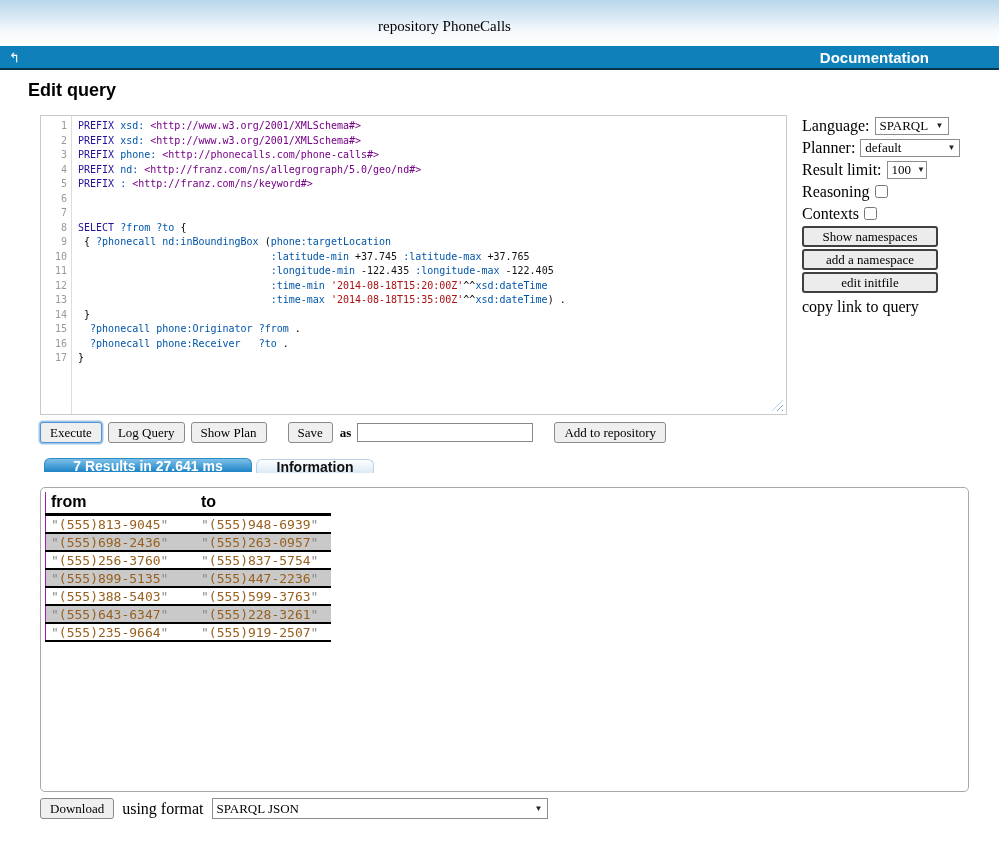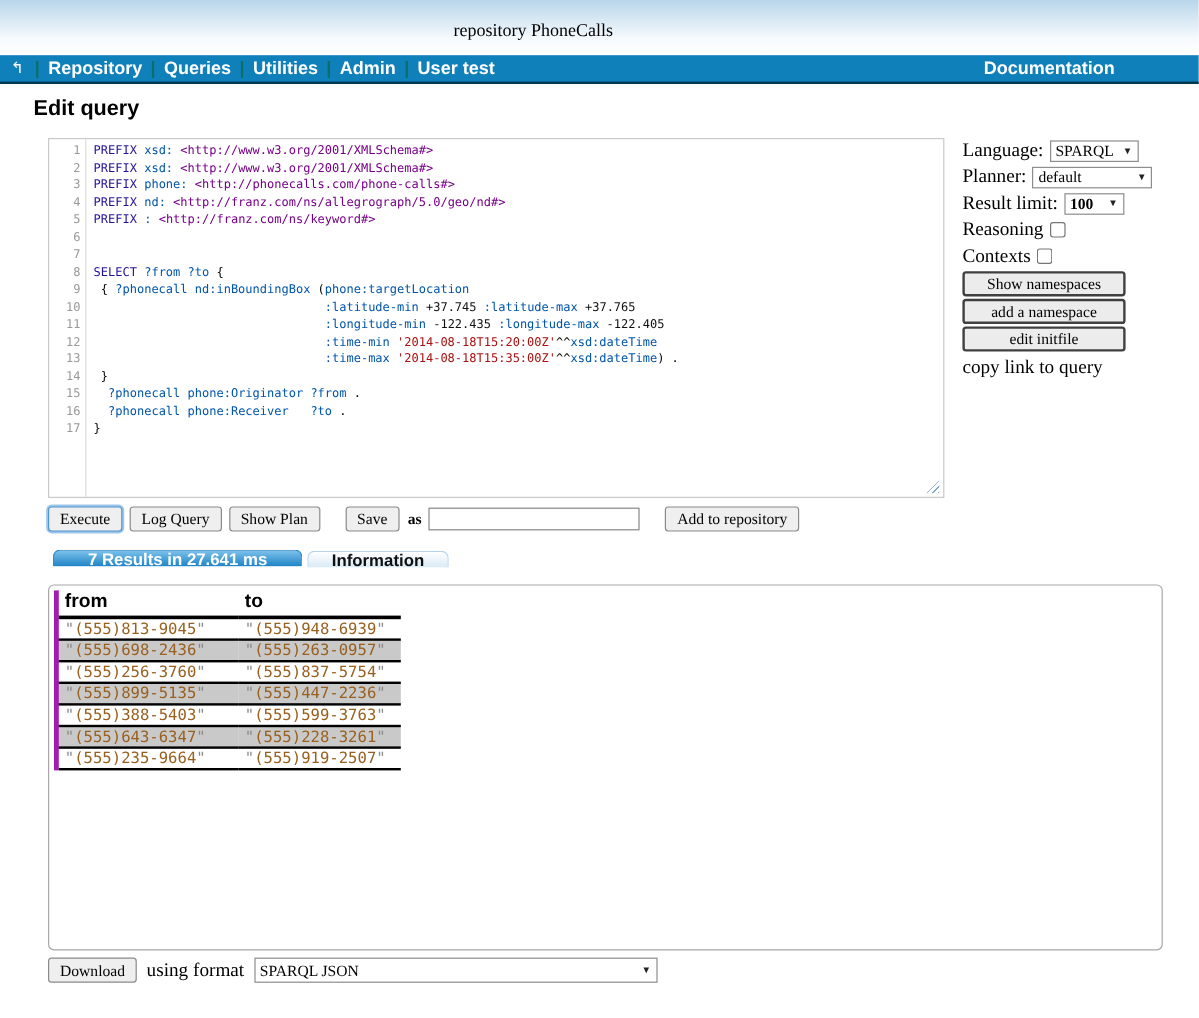--- a/index.html
+++ b/index.html
@@ -40,21 +40,21 @@
 
   
   .sidebar{top:115px;left:802px;width:165px;font:16px "Liberation Serif",serif;}
   .side-row{display:flex;align-items:center;height:21px;margin-bottom:1px;}
   .side-row label{margin-right:5px;}
   .sel{display:inline-flex;justify-content:space-between;align-items:center;border:1px solid #8d8d8d;
        background:#fff;height:18px;padding:0 4px;font:13px "Liberation Serif",serif;box-sizing:border-box;cursor:pointer;}
   .sel .arrow{font-size:8px;color:#222;margin-left:6px;}
   .sel-language{width:74px;align-items:center;}
   .sel-planner{width:100px;}
-  .sel-limit{width:50px;font-weight:bold;}
+  .sel-limit{width:40px;}
   .side-row input[type=checkbox]{width:13px;height:13px;margin:0;}
   .side-btn{display:block;width:136px;height:21px;margin:2px 0;background:#ececec;border:2px solid #404040;
             border-radius:3px;font:13px "Liberation Serif",serif;text-align:center;cursor:pointer;padding:0;}
   .copy-link{margin-top:5px;font:16px "Liberation Serif",serif;cursor:pointer;}
 
   
   .actions{top:422px;left:40px;display:flex;align-items:center;font:13px "Liberation Serif",serif;}
   .btn{background:#efefef;border:1px solid #8a8a8a;border-radius:3px;height:21px;padding:0 9px;
        font:13px "Liberation Serif",serif;cursor:pointer;}
   .btn-execute{border:1px solid #4f94d4;box-shadow:0 0 0 1.5px #9ec6e8;}
@@ -66,21 +66,21 @@
   .tab{height:14px;border-radius:6px 6px 0 0;display:flex;align-items:center;justify-content:center;
        font:bold 14px "Liberation Sans",sans-serif;box-sizing:border-box;cursor:pointer;}
   .tab-results{top:458px;left:44px;width:208px;background:linear-gradient(#7cc0ea,#1e84c6);
                border:1px solid #2e8ac2;border-bottom:none;color:#fff;}
   .tab-info{top:459px;left:256px;width:118px;background:linear-gradient(#ffffff,#d9eaf6);
             border:1px solid #b5d3ea;border-bottom:none;color:#101010;}
 
   
   .panel{top:487px;left:40px;width:929px;height:305px;border:1px solid #a8a8a8;border-radius:5px;
          background:#fff;box-sizing:border-box;}
-  .results-table{border-collapse:collapse;margin:4px 0 0 4px;border-left:4px solid #a21caf;}
+  .results-table{border-collapse:collapse;margin:4px 0 0 4px;border-left:1px solid #a21caf;}
   .results-table th{font:bold 16px "Liberation Sans",sans-serif;text-align:left;padding:1px 5px 2px 5px;
                     border-bottom:3px solid #000;}
   .results-table th.col-from{width:140px;}
   .results-table th.col-to{width:125px;}
   .results-table td{font:13px "DejaVu Sans Mono",monospace;padding:0 5px;height:16px;
                     border-bottom:2px solid #000;color:#99601f;white-space:nowrap;}
   .results-table tr.alt{background:#c9c9c9;}
   .qt{color:#8a8a8a;}
 
   
@@ -92,21 +92,20 @@
 <body>
 
 <div class="page">
 
   <div class="abs header">
     <div class="abs repo-label">repository PhoneCalls</div>
   </div>
 
   <div class="abs navbar">
     <span class="nav-back">↰</span>
-    <span id="nav-items"><span class="nav-sep">|</span><span class="nav-item">Repository</span><span class="nav-sep">|</span><span class="nav-item">Queries</span><span class="nav-sep">|</span><span class="nav-item">Utilities</span><span class="nav-sep">|</span><span class="nav-item">Admin</span><span class="nav-sep">|</span><span class="nav-item">User test</span></span>
     <span class="nav-right nav-item">Documentation</span>
   </div>
 
   <div class="abs page-heading">Edit query</div>
 
   <div class="abs editor">
     <div class="gutter" id="editor-gutter">
         <div>1</div>
         <div>2</div>
         <div>3</div>

